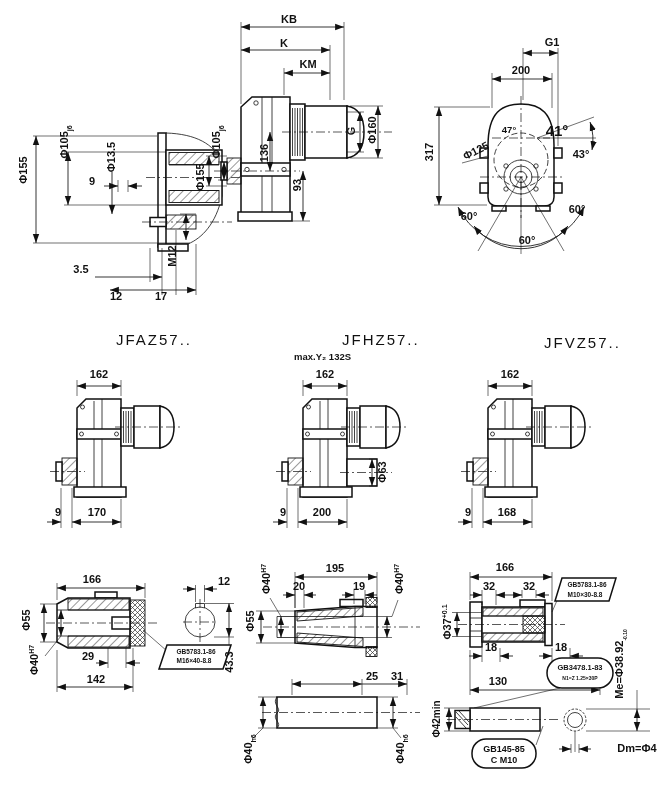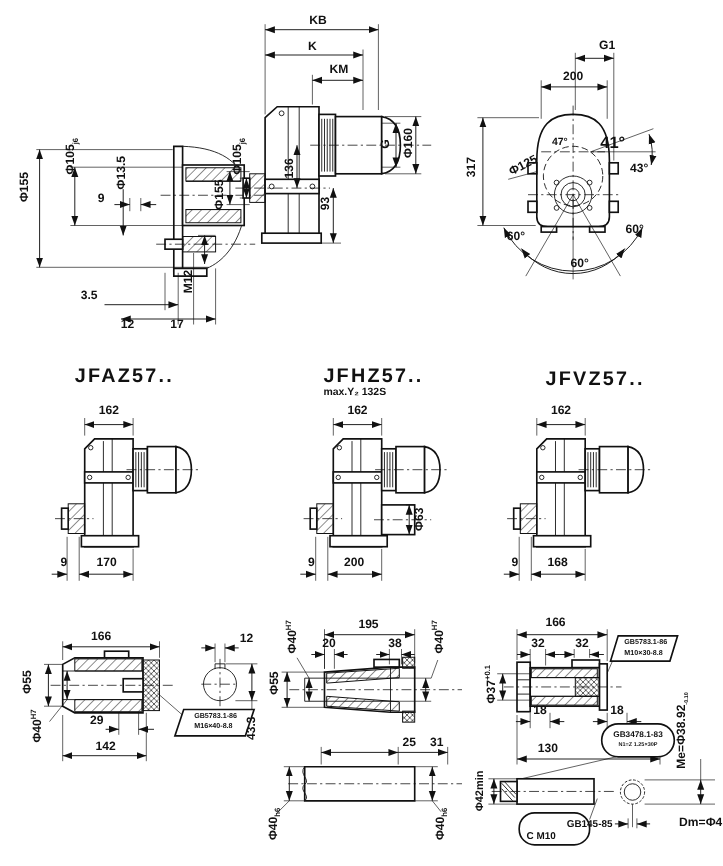--- a/index.html
+++ b/index.html
@@ -13,21 +13,21 @@
   .ext{fill:none;stroke:#111;stroke-width:0.6;}
   .hz{fill:url(#h1);stroke:#111;stroke-width:0.9;}
   .xz{fill:url(#h2);stroke:#111;stroke-width:0.9;}
   .lbl{position:absolute;transform:translate(-50%,-50%);font-size:11px;font-weight:bold;
        white-space:nowrap;line-height:1;}
   .v{transform:translate(-50%,-50%) rotate(-90deg);}
   .tilt{transform:translate(-50%,-50%) rotate(-27deg);}
   .sm{font-size:6.5px;font-weight:bold;}
   .sm5{font-size:5px;font-weight:bold;}
   .n7{font-size:7.5px;}
-  .ttl{position:absolute;font-size:18px;font-weight:bold;letter-spacing:2px;white-space:nowrap;}
+  .ttl{position:absolute;font-size:15px;font-weight:normal;letter-spacing:2px;white-space:nowrap;margin-left:48px;}
   .sub{position:absolute;font-size:9.5px;font-weight:bold;white-space:nowrap;}
   .lbl sub{font-size:7px;}
   .lbl sup{font-size:7px;}
 </style>
 </head>
 <body>
 
 <div class="stage">
 
 <svg width="657" height="787" viewBox="0 0 657 787">
@@ -435,21 +435,21 @@
 <span class="lbl v" style="left:26px;top:620px;">Φ55</span>
 <span class="lbl v" style="left:34px;top:660px;"><span>Φ40</span><sup>H7</sup></span>
 <span class="lbl" style="left:88px;top:656px;">29</span>
 <span class="lbl" style="left:96px;top:679px;">142</span>
 <span class="lbl v" style="left:229px;top:662px;">43.3</span>
 <span class="lbl sm" style="left:196px;top:652px;">GB5783.1-86</span>
 <span class="lbl sm" style="left:194px;top:661px;">M16×40-8.8</span>
 
 <span class="lbl" style="left:335px;top:568px;">195</span>
 <span class="lbl" style="left:299px;top:586px;">20</span>
-<span class="lbl" style="left:359px;top:586px;">38</span>
+<span class="lbl" style="left:359px;top:586px;">19</span>
 <span class="lbl v" style="left:266px;top:579px;"><span>Φ40</span><sup>H7</sup></span>
 <span class="lbl v" style="left:399px;top:579px;"><span>Φ40</span><sup>H7</sup></span>
 <span class="lbl v" style="left:250px;top:621px;">Φ55</span>
 <span class="lbl" style="left:328px;top:676px;margin-left:44px;">25</span>
 <span class="lbl" style="left:397px;top:676px;">31</span>
 <span class="lbl v" style="left:250px;top:749px;"><span>Φ40</span><sub>h6</sub></span>
 <span class="lbl v" style="left:402px;top:749px;"><span>Φ40</span><sub>h6</sub></span>
 
 <span class="lbl" style="left:505px;top:567px;">166</span>
 <span class="lbl" style="left:489px;top:586px;">32</span>
@@ -457,17 +457,17 @@
 <span class="lbl sm" style="left:587px;top:585px;">GB5783.1-86</span>
 <span class="lbl sm" style="left:585px;top:595px;">M10×30-8.8</span>
 <span class="lbl v" style="left:447px;top:622px;"><span>Φ37</span><sup>+0.1</sup></span>
 <span class="lbl" style="left:491px;top:647px;">18</span>
 <span class="lbl" style="left:561px;top:647px;">18</span>
 <span class="lbl" style="left:498px;top:681px;">130</span>
 <span class="lbl n7" style="left:580px;top:668px;">GB3478.1-83</span>
 <span class="lbl sm5" style="left:580px;top:678px;">N1=Z 1.25×30P</span>
 <span class="lbl v" style="left:621px;top:664px;"><span>Me=Φ38.92</span><sub style="font-size:5px;">-0.10</sub></span>
 <span class="lbl v" style="left:437px;top:719px;font-size:10px;">Φ42min</span>
-<span class="lbl n7" style="left:504px;top:749px;font-size:9px;margin-left:32px;">GB145-85</span>
-<span class="lbl n7" style="left:492px;top:760px;font-size:9px;">C M10</span>
+<span class="lbl n7" style="left:504px;top:749px;font-size:9px;">GB145-85</span>
+<span class="lbl n7" style="left:504px;top:760px;font-size:9px;">C M10</span>
 <span class="lbl" style="left:637px;top:748px;">Dm=Φ4</span>
 
 </div>
 
 </body></html>

